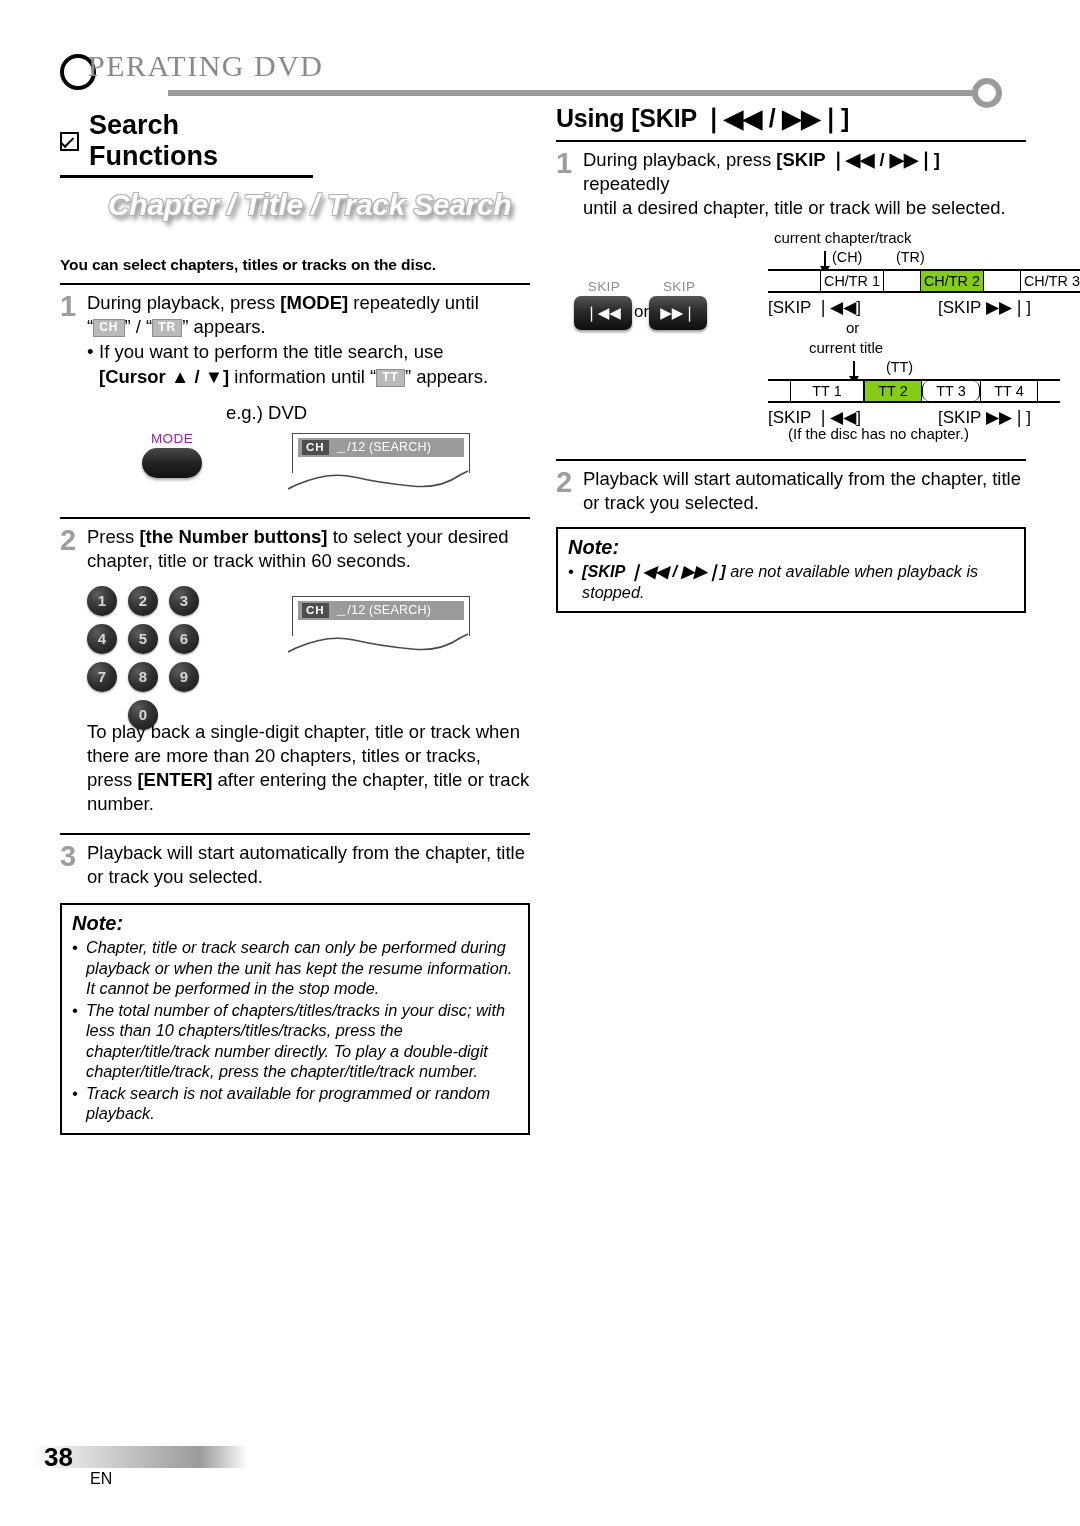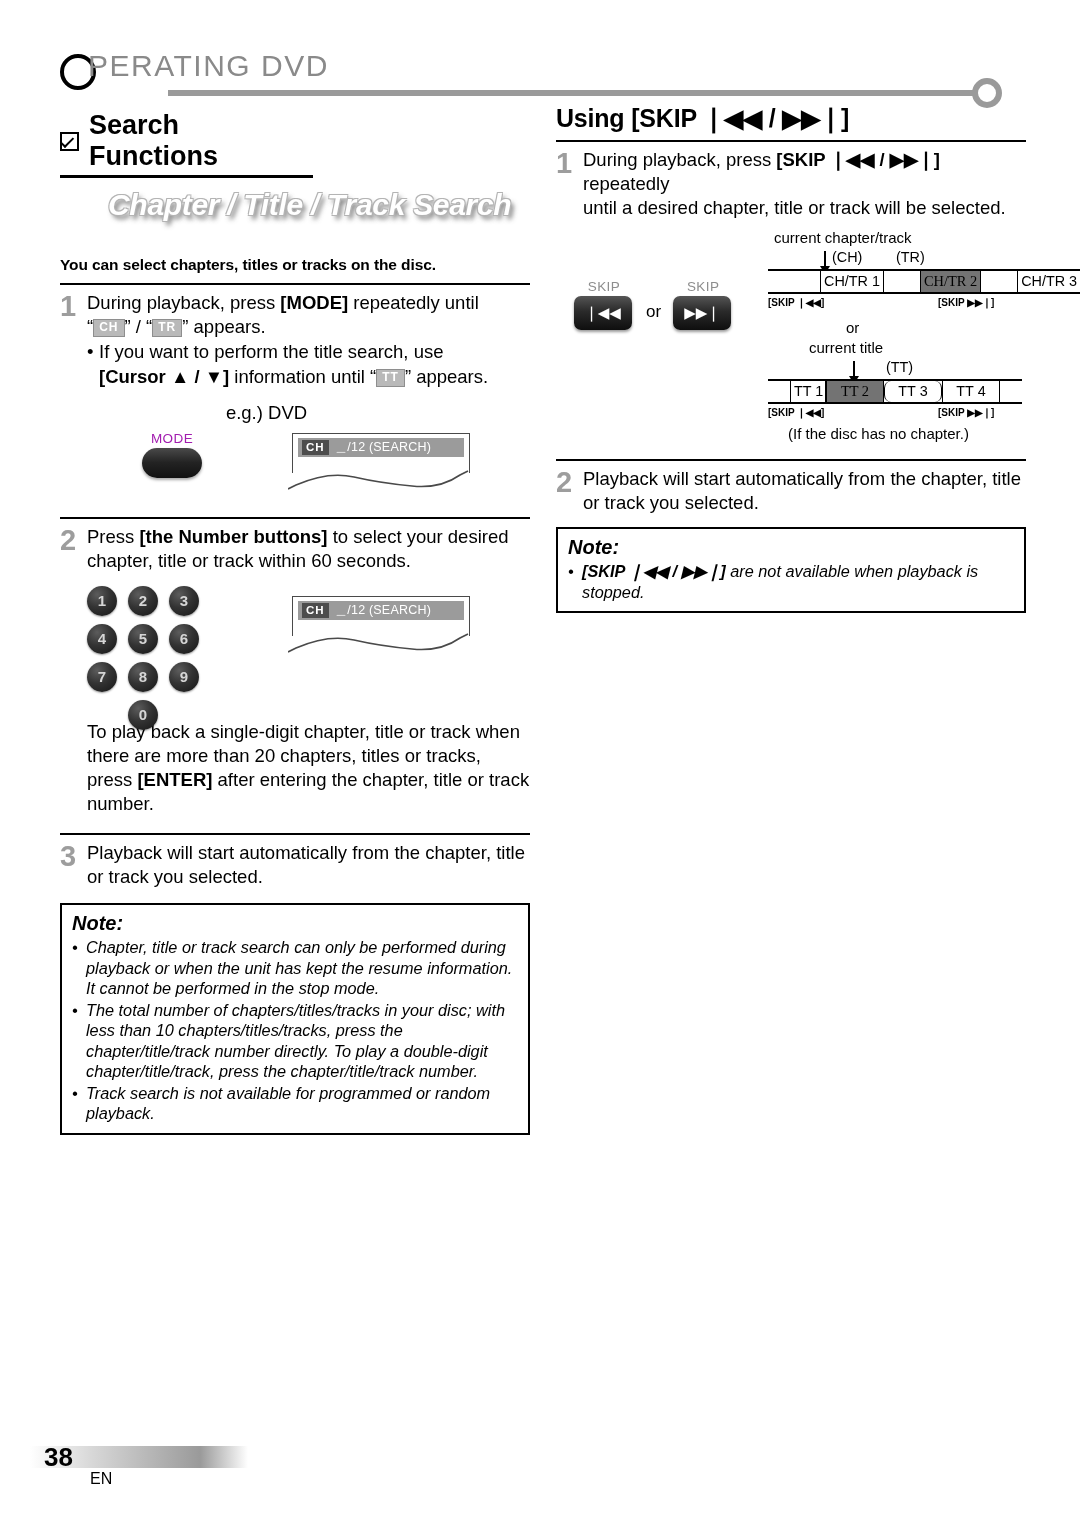--- a/index.html
+++ b/index.html
@@ -15,20 +15,21 @@
   
   #runhead{position:absolute;left:60px;top:52px;width:960px;height:54px;}
   #runhead .circ{
     position:absolute;left:0px;top:2px;width:36px;height:36px;
     border:4px solid #000;border-radius:50%;box-sizing:border-box;
   }
   #runhead .rtext{
     position:absolute;left:28px;top:-3px;
     font-size:30px;letter-spacing:1.5px;color:#8a8a8a;font-weight:400;
     white-space:nowrap;
+    font-family:Liberation Serif, serif;
   }
   #runhead .rule{
     position:absolute;left:108px;top:38px;right:44px;height:6px;background:#9a9a9a;
   }
   #runhead .endcirc{
     position:absolute;right:18px;top:26px;width:30px;height:30px;
     border:6px solid #9a9a9a;border-radius:50%;box-sizing:border-box;background:#fff;
   }
 
   
@@ -136,41 +137,41 @@
   .noteli b{font-style:italic;font-weight:bold;}
 
   
   .rhead{font-size:25px;font-weight:bold;letter-spacing:-0.2px;}
 
   
   .diag{position:relative;height:218px;margin-top:2px;}
   .capt{position:absolute;font-size:15px;white-space:nowrap;}
   .capt.sm{font-size:14.4px;}
 
-  .skipbtns{position:absolute;left:18px;top:56px;display:flex;align-items:flex-end;gap:12px;}
+  .skipbtns{position:absolute;left:18px;top:56px;display:flex;align-items:flex-end;}
   .skipcell{text-align:center;width:60px;}
   .skiplbl{font-size:13.5px;color:#8e8e8e;letter-spacing:.4px;}
   .skipbtn{
     width:58px;height:34px;border-radius:7px;margin-top:2px;
     background:linear-gradient(180deg,#555 0%,#2a2a2a 45%,#0e0e0e 100%);
     color:#fff;font-size:15px;
     display:flex;align-items:center;justify-content:center;
     box-shadow:0 2px 3px rgba(0,0,0,.4);
   }
   .orword{font-size:17px;padding-bottom:8px;}
 
   .tbar{position:absolute;display:flex;border-top:2.2px solid #000;border-bottom:2.2px solid #000;}
   .tbar .pad{width:16px;}
   .tcell{
     border-left:1.6px solid #000;border-right:1.6px solid #000;
     font-size:14.4px;text-align:center;padding:2px 3px;background:#fff;
     white-space:nowrap;box-sizing:border-box;
   }
-  .tcell.hl{background:#737373;font-family:Liberation Serif, serif;}
-  .skipkey{position:absolute;font-size:10px;font-weight:bold;white-space:nowrap;}
+  .tcell.hl{background:#84cc16;}
+  .skipkey{position:absolute;font-size:17px;font-weight:normal;white-space:nowrap;}
   .arrow{position:absolute;width:2px;background:#000;}
   .arrow:after{
     content:"";position:absolute;left:-4px;bottom:-7px;
     border-left:5px solid transparent;border-right:5px solid transparent;
     border-top:8px solid #000;
   }
 
   
   #footer{position:absolute;left:30px;bottom:38px;width:260px;height:46px;}
   #footbar{
@@ -351,21 +352,21 @@
     <div class="skipkey" style="left:212px;top:74px;">[SKIP ❘◀◀]</div>
     <div class="skipkey" style="left:382px;top:74px;">[SKIP ▶▶❘]</div>
 
     <div class="capt" style="left:290px;top:96px;">or</div>
     <div class="capt" style="left:253px;top:116px;">current title</div>
     <div class="capt sm" style="left:330px;top:136px;">(TT)</div>
     <div class="arrow" style="left:297px;top:138px;height:16px;"></div>
 
     <div class="tbar" style="left:212px;top:156px;">
       <div class="pad" style="width:22px;"></div>
-      <div class="tcell" style="width:36px;">TT 1</div>
+      <div class="tcell" style="width:74px;">TT 1</div>
       <div class="tcell hl" style="width:58px;">TT 2</div>
       <div class="tcell" style="width:58px;border-radius:7px;">TT 3</div>
       <div class="tcell" style="width:58px;">TT 4</div>
       <div class="pad" style="width:22px;"></div>
     </div>
     <div class="skipkey" style="left:212px;top:184px;">[SKIP ❘◀◀]</div>
     <div class="skipkey" style="left:382px;top:184px;">[SKIP ▶▶❘]</div>
     <div class="capt" style="left:232px;top:202px;">(If the disc has no chapter.)</div>
   </div>
 

